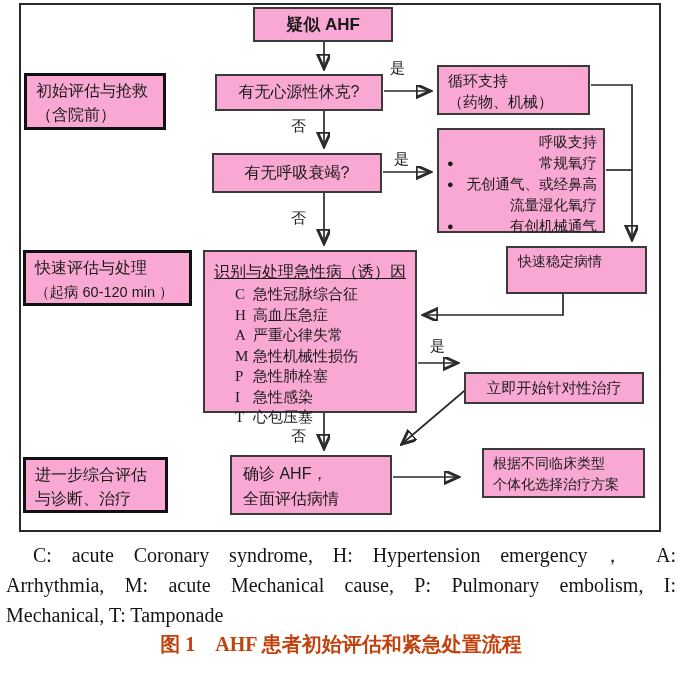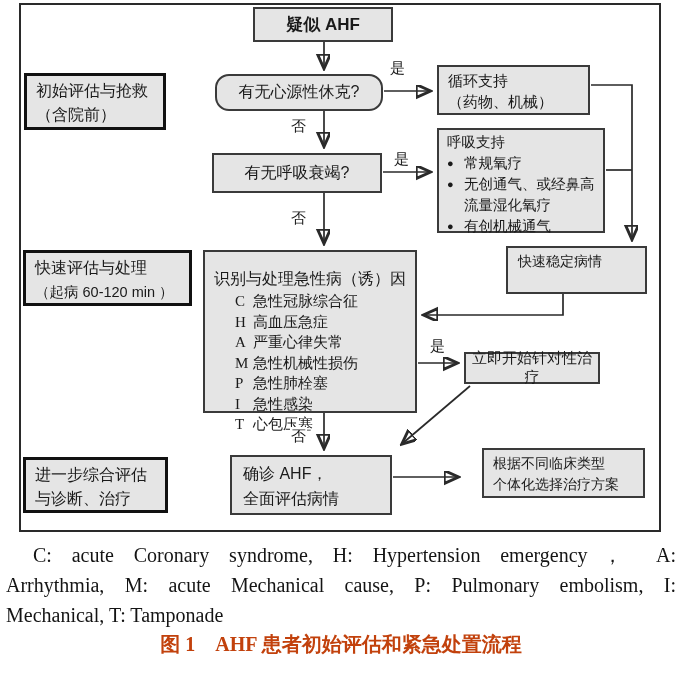--- a/index.html
+++ b/index.html
@@ -4,34 +4,34 @@
 <style>
   html,body{margin:0;padding:0;background:#ffffff;}
   body{width:682px;height:674px;position:relative;overflow:hidden;
        font-family:"Liberation Sans",sans-serif;color:#1a1a1a;}
   .abs{position:absolute;box-sizing:border-box;}
   
   #frame{left:19px;top:3px;width:642px;height:529px;border:2px solid #2a2a2a;background:transparent;}
   
   #wires{left:0;top:0;width:682px;height:534px;}
   
-  .node{border:2px solid #3a3a3a;background:#e5e5e5;z-index:3;}
+  .node{border:2px solid #3a3a3a;background:#f9a8d4;z-index:3;}
   .thick{border:3px solid #111111;}
   .center{display:flex;align-items:center;justify-content:center;text-align:center;}
   .padded{padding:3px 6px 0 9px;}
   .l16{font-size:16px;line-height:24px;}
   .l15{font-size:15px;line-height:21px;}
   .suspect-text{font-weight:bold;font-size:17px;}
   .q-text{font-size:16px;}
   
   .bul-row{display:flex;font-size:14.5px;line-height:21px;}
   .bul{width:17px;flex:0 0 17px;font-size:11px;line-height:21px;}
-  .bul-txt{flex:1;}
+  .bul-txt{flex:1;text-align:right;}
   
-  .ch-title{font-size:16px;line-height:24px;text-align:center;padding-top:15px;}
+  .ch-title{font-size:16px;line-height:24px;text-align:center;padding-top:8px;text-decoration:underline;}
   .ch-item{font-size:15px;line-height:19.5px;padding-left:30px;}
   .ch-letter{display:inline-block;width:18px;font-family:"Liberation Serif",serif;font-size:15px;}
   
   .yn{position:absolute;font-size:15px;z-index:4;background:#fff;padding:0 1px;}
   
   #caption{left:6px;top:540px;width:670px;font-family:"Liberation Serif",serif;
            font-size:20px;line-height:30px;color:#141414;}
   .cap-line{text-align:justify;text-align-last:justify;}
   .cap-line.last{text-align:left;text-align-last:left;}
   .cap-indent{text-indent:27px;}
@@ -73,21 +73,21 @@
 
 <div class="abs node center" style="left:253px;top:7px;width:140px;height:35px;">
   <span class="suspect-text">疑似 AHF</span>
 </div>
 
 <div class="abs node thick padded l16" style="left:24px;top:73px;width:142px;height:57px;">
   <div>初始评估与抢救</div>
   <div>（含院前）</div>
 </div>
 
-<div class="abs node center" style="left:215px;top:74px;width:168px;height:37px;border-radius:14px;">
+<div class="abs node center" style="left:215px;top:74px;width:168px;height:37px;">
   <span class="q-text">有无心源性休克?</span>
 </div>
 
 <div class="abs node padded l15" style="left:437px;top:65px;width:153px;height:50px;">
   <div>循环支持</div>
   <div>（药物、机械）</div>
 </div>
 
 <div class="abs node center" style="left:212px;top:153px;width:170px;height:40px;">
   <span class="q-text">有无呼吸衰竭?</span>
@@ -124,21 +124,21 @@
   <div class="ch-item"><span class="ch-letter">M</span><span>急性机械性损伤</span></div>
   <div class="ch-item"><span class="ch-letter">P</span><span>急性肺栓塞</span></div>
   <div class="ch-item"><span class="ch-letter">I</span><span>急性感染</span></div>
   <div class="ch-item"><span class="ch-letter">T</span><span>心包压塞</span></div>
 </div>
 
 <div class="abs node" style="left:506px;top:246px;width:141px;height:48px;padding:4px 4px 0 10px;font-size:14px;line-height:19px;">
   <div>快速稳定病情</div>
 </div>
 
-<div class="abs node center" style="left:464px;top:352px;width:136px;height:32px;">
+<div class="abs node center" style="left:464px;top:372px;width:180px;height:32px;">
   <span style="font-size:15px;">立即开始针对性治疗</span>
 </div>
 
 <div class="abs node" style="left:230px;top:455px;width:162px;height:60px;padding:4px 4px 8px 11px;font-size:16px;line-height:25px;">
   <div>确诊 AHF，</div>
   <div>全面评估病情</div>
 </div>
 
 <div class="abs node" style="left:482px;top:448px;width:163px;height:50px;padding:3px 4px 0 9px;font-size:14px;line-height:21px;">
   <div>根据不同临床类型</div>

